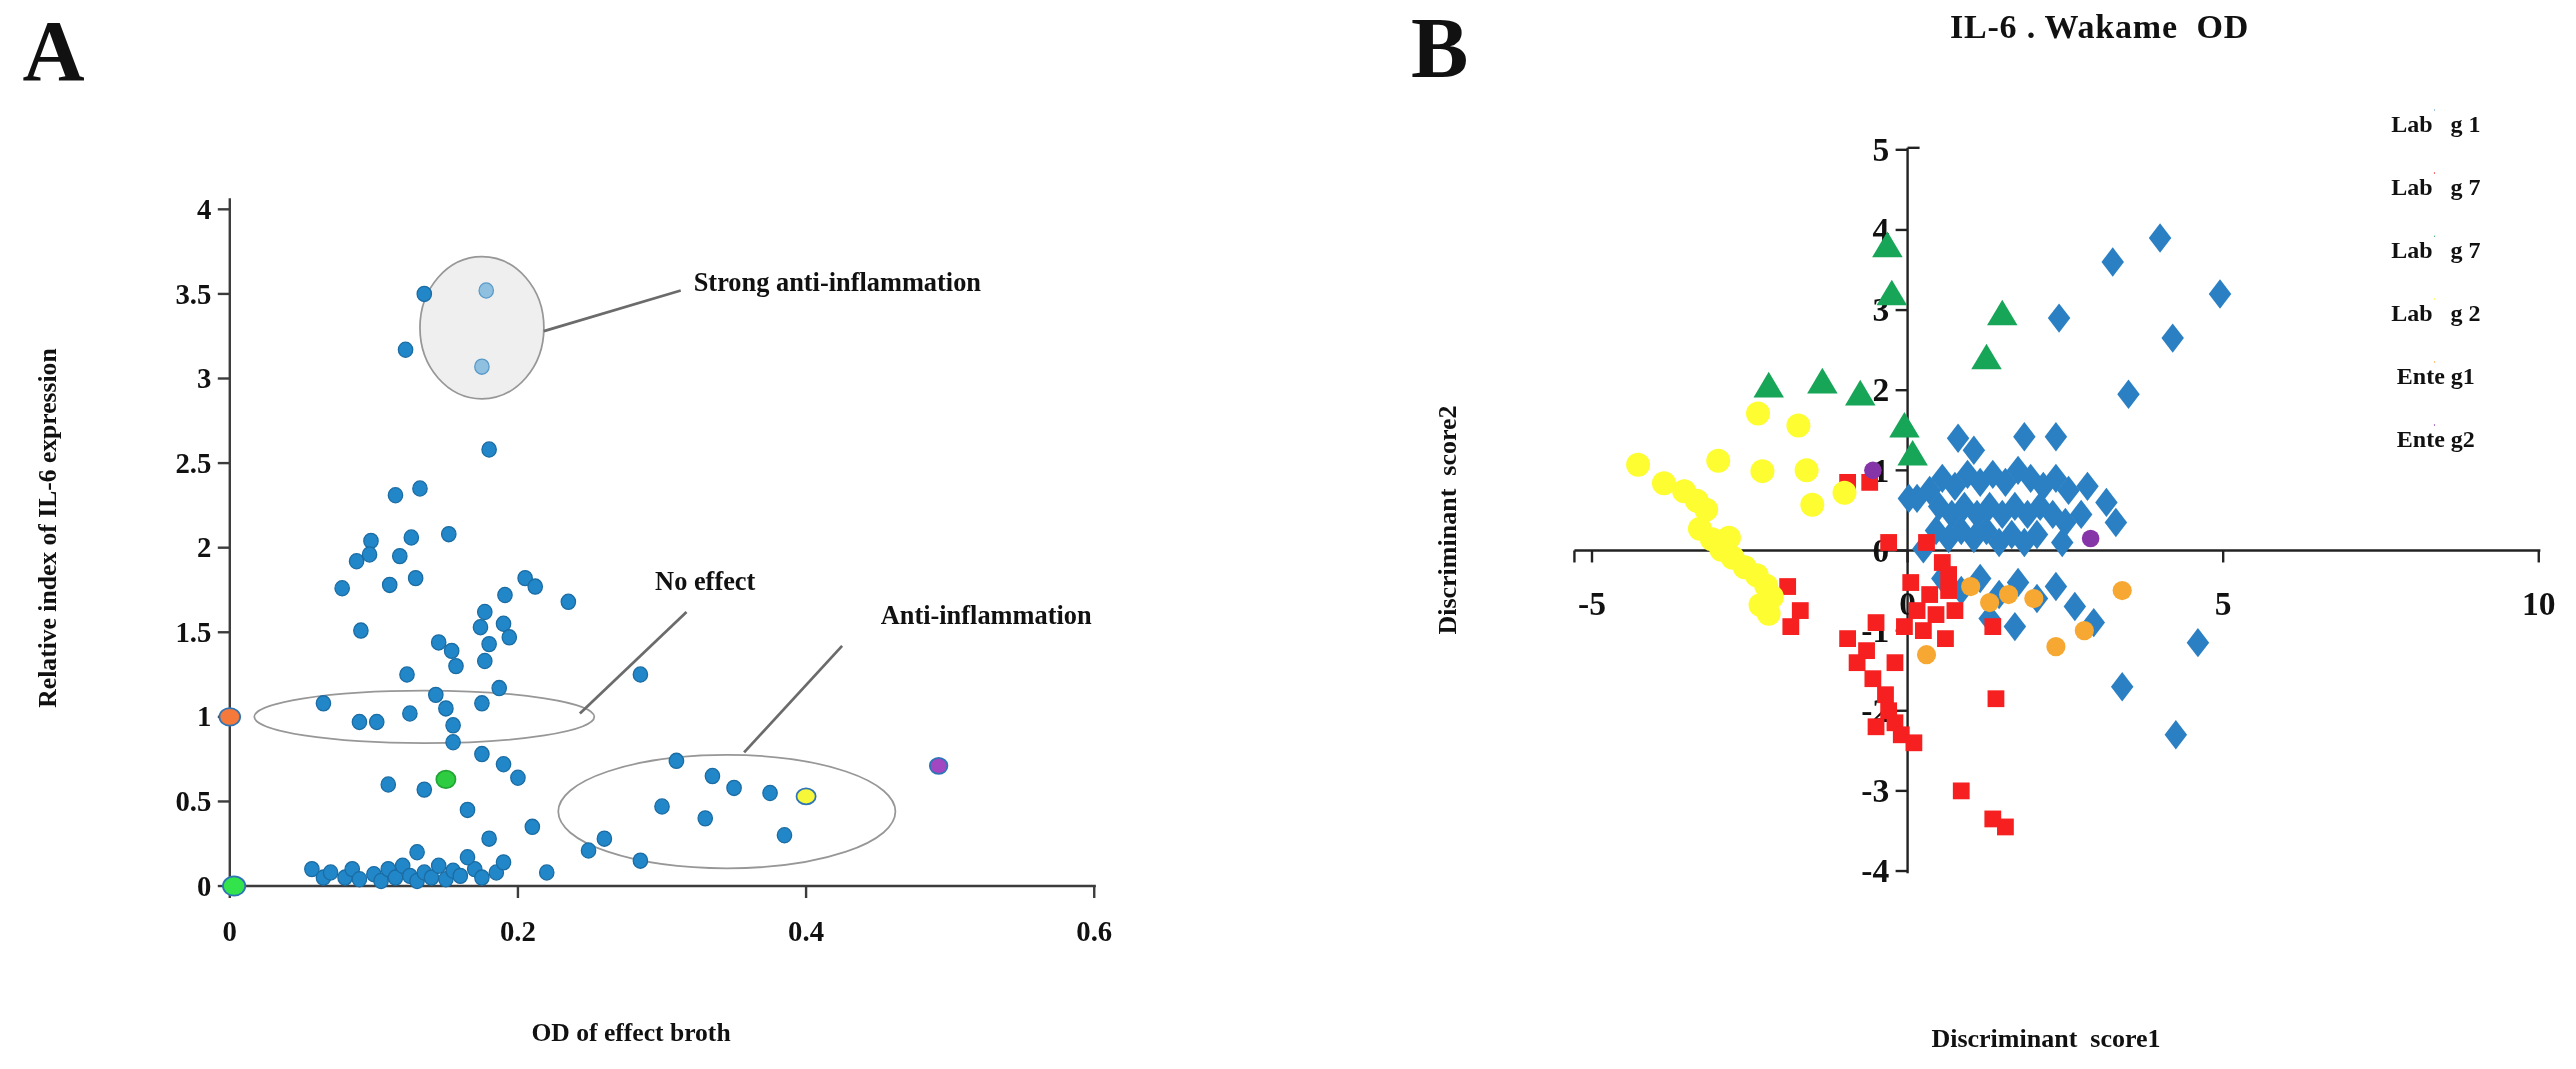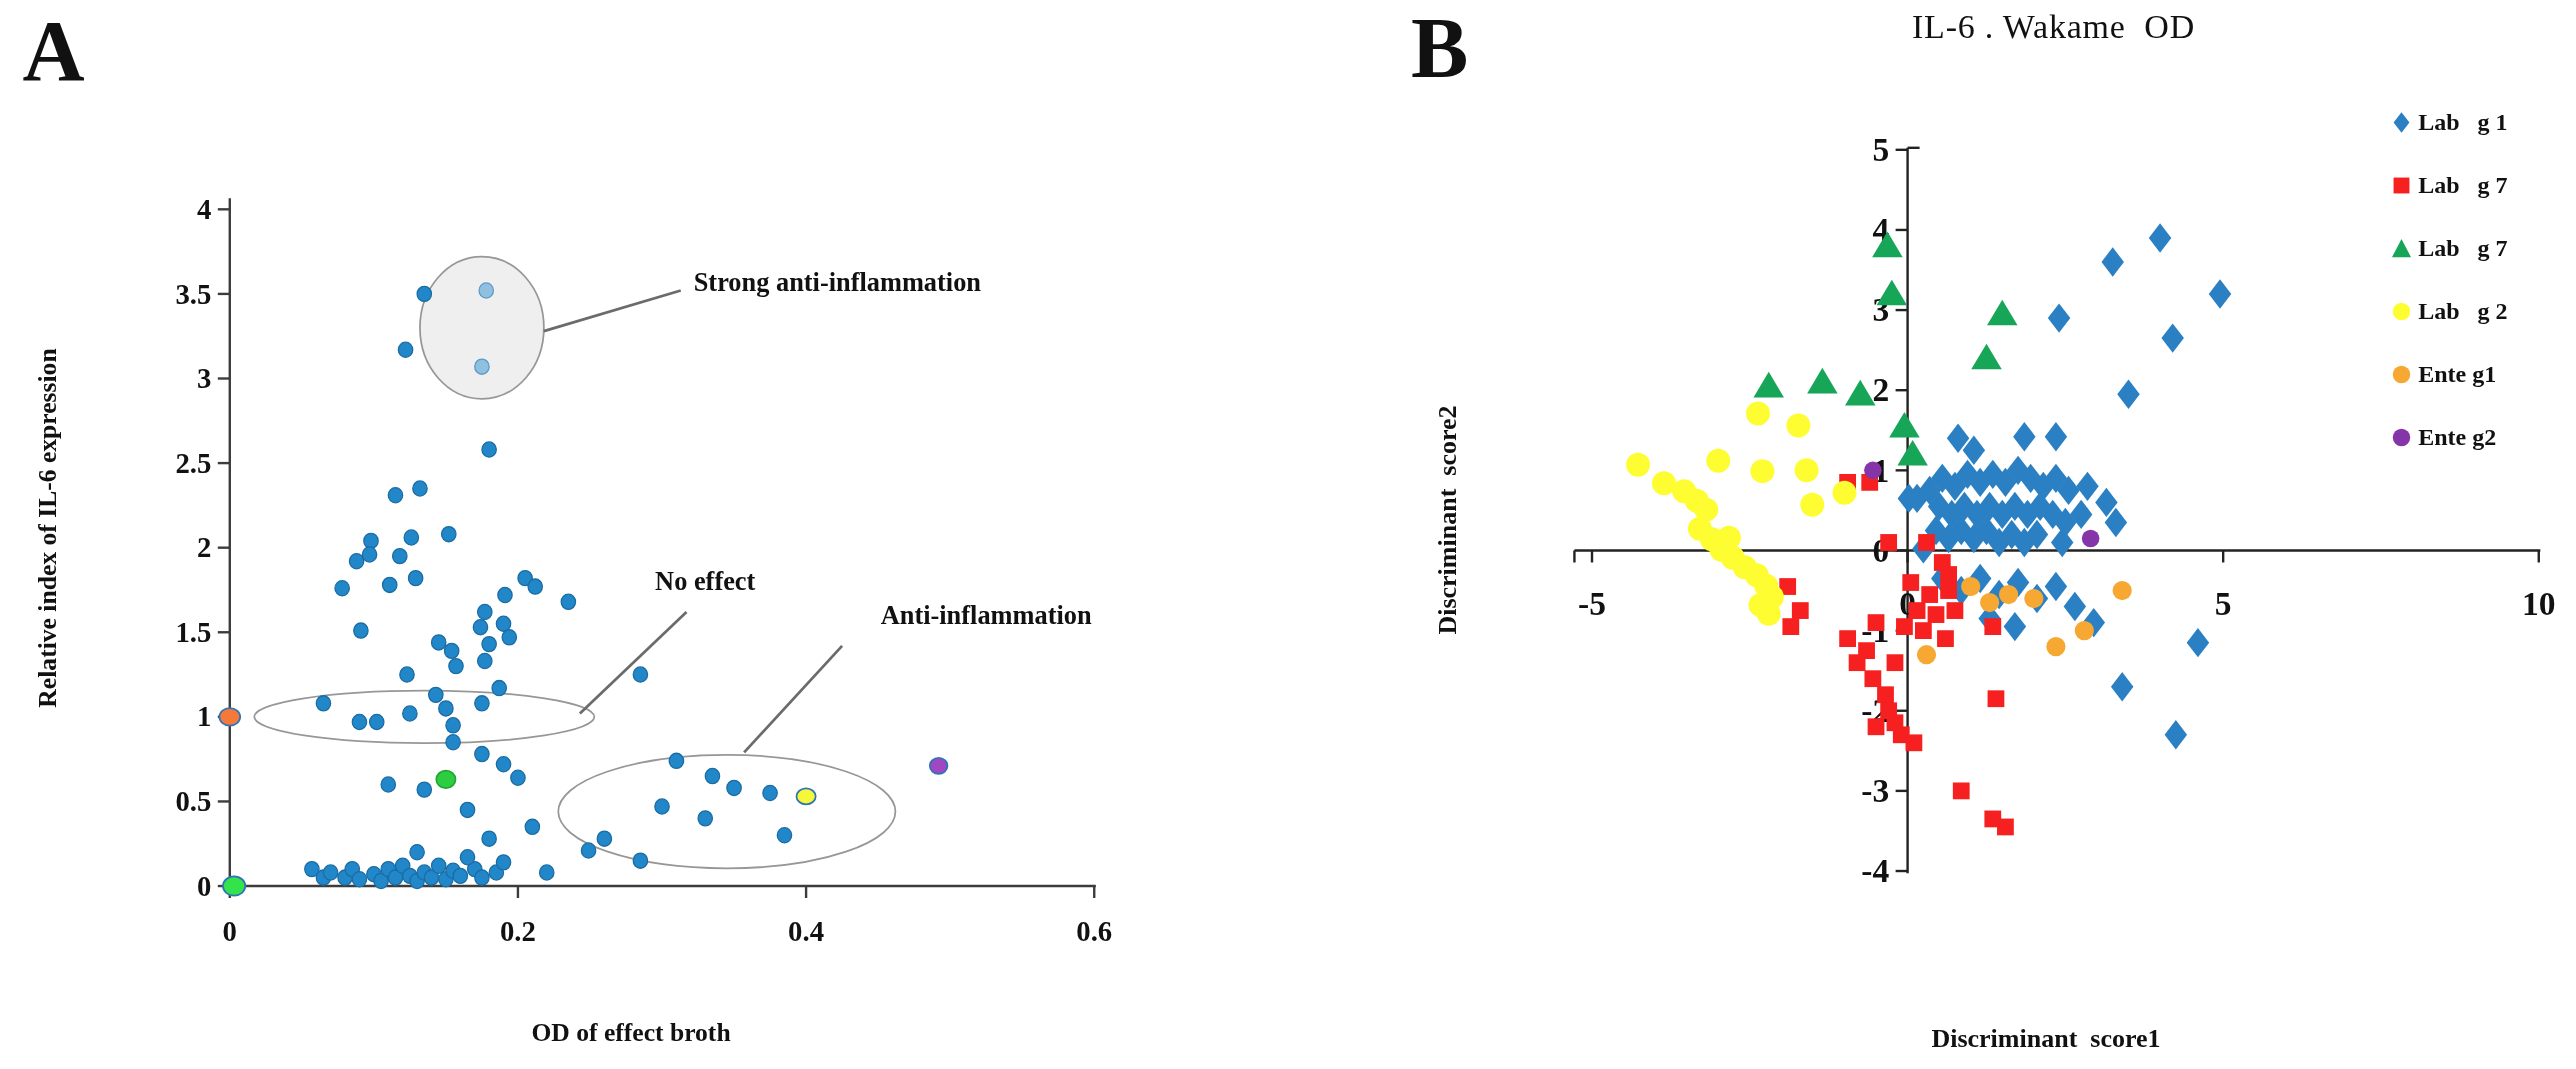--- a/index.html
+++ b/index.html
@@ -6,32 +6,32 @@
   body{
     width:2576px;height:1069px;position:relative;background:#ffffff;
     font-family:"Liberation Serif","DejaVu Serif",serif;color:#111;
     overflow:hidden;
   }
   #plot{position:absolute;left:0;top:0;}
   .corner-label{position:absolute;font-weight:bold;font-size:86px;line-height:1;}
   #lblA{left:22.4px;top:8px;}
   #lblB{left:1411px;top:4.8px;}
   #titleB{
-    position:absolute;left:1758px;top:8px;width:591px;text-align:center;
-    font-size:34px;font-weight:normal;letter-spacing:0.8px;white-space:pre;
+    position:absolute;left:1804px;top:8px;width:591px;text-align:center;
+    font-size:34px;font-weight:bold;letter-spacing:0.8px;white-space:pre;
   }
   .axis-title{position:absolute;font-weight:bold;white-space:pre;}
   .vlabel{transform:translate(-50%,-50%) rotate(-90deg);}
   .hlabel{transform:translate(-50%,-50%);}
   #ylabelA{left:48px;top:528px;font-size:25.6px;}
   #xlabelA{left:631px;top:1033px;font-size:25.6px;}
   #ylabelB{left:1448px;top:520px;font-size:26px;}
   #xlabelB{left:2046px;top:1039px;font-size:26px;}
   #legendB{position:absolute;left:2388px;top:109px;}
-  .legend-item{display:flex;margin-bottom:34px;height:29px;}
+  .legend-item{display:flex;align-items:center;margin-bottom:34px;height:29px;flex-direction:column;}
   .legend-item span{font-size:24px;font-weight:bold;white-space:pre;margin-left:3.2px;}
 </style>
 </head>
 <body>
 
 <svg id="plot" width="2576" height="1069" viewBox="0 0 3223 1338">
     <ellipse cx="602.5775" cy="410.225" rx="77.5419" ry="88.935" fill="#efefef" stroke="#979797" stroke-width="2.2"></ellipse>
     <line x1="680.1194" y1="414.46000000000004" x2="851.4329" y2="363.64" stroke="#6b6b6b" stroke-width="3.4"></line>
     <text x="867.6626" y="364.0525" text-anchor="start" font-size="33" font-weight="bold" font-family="&quot;Liberation Serif&quot;,&quot;DejaVu Serif&quot;,serif" fill="#111">Strong anti-inflammation</text>
     <ellipse cx="530.4455" cy="897.25" rx="212.78939999999997" ry="32.82125" fill="none" stroke="#979797" stroke-width="2.2"></ellipse>

